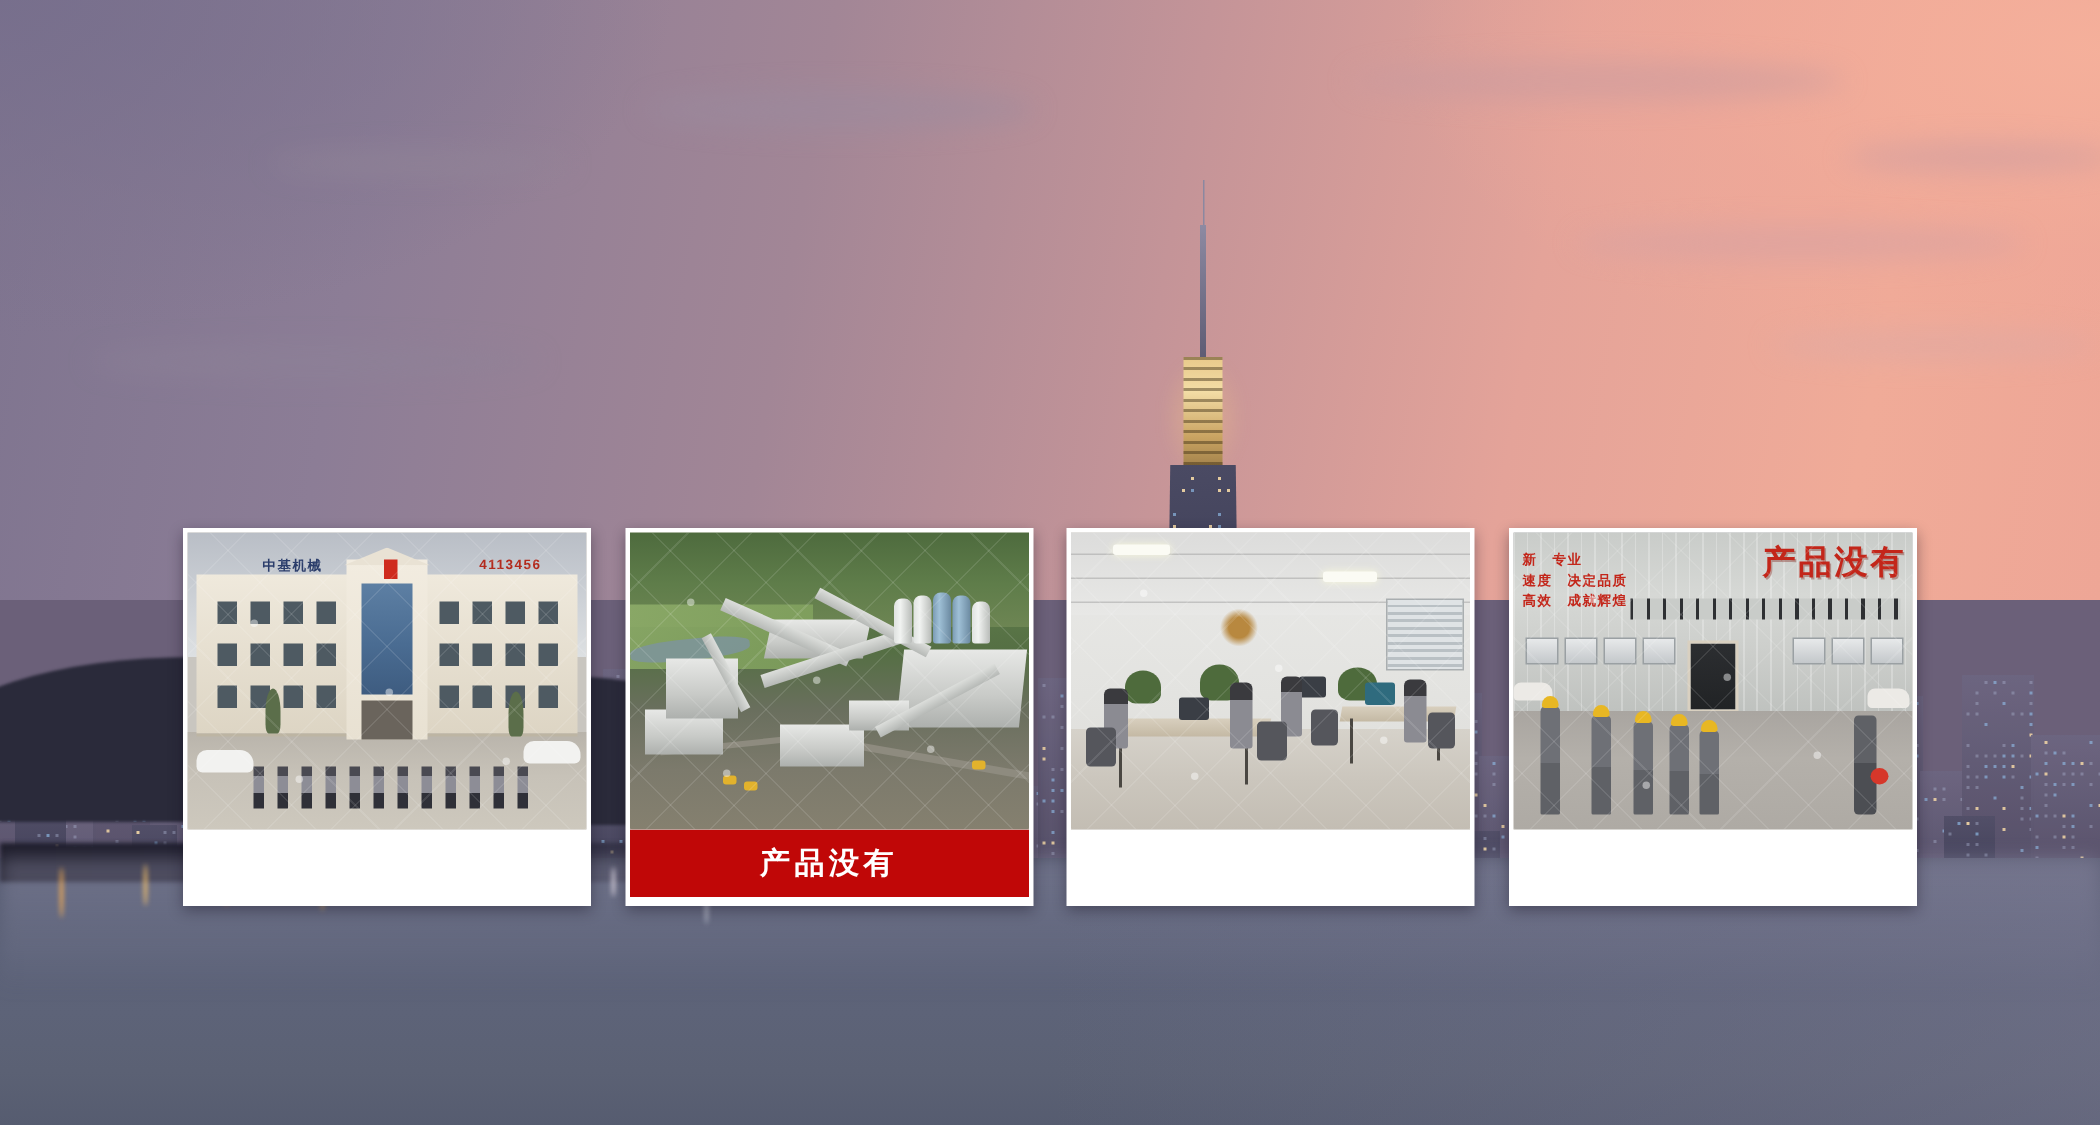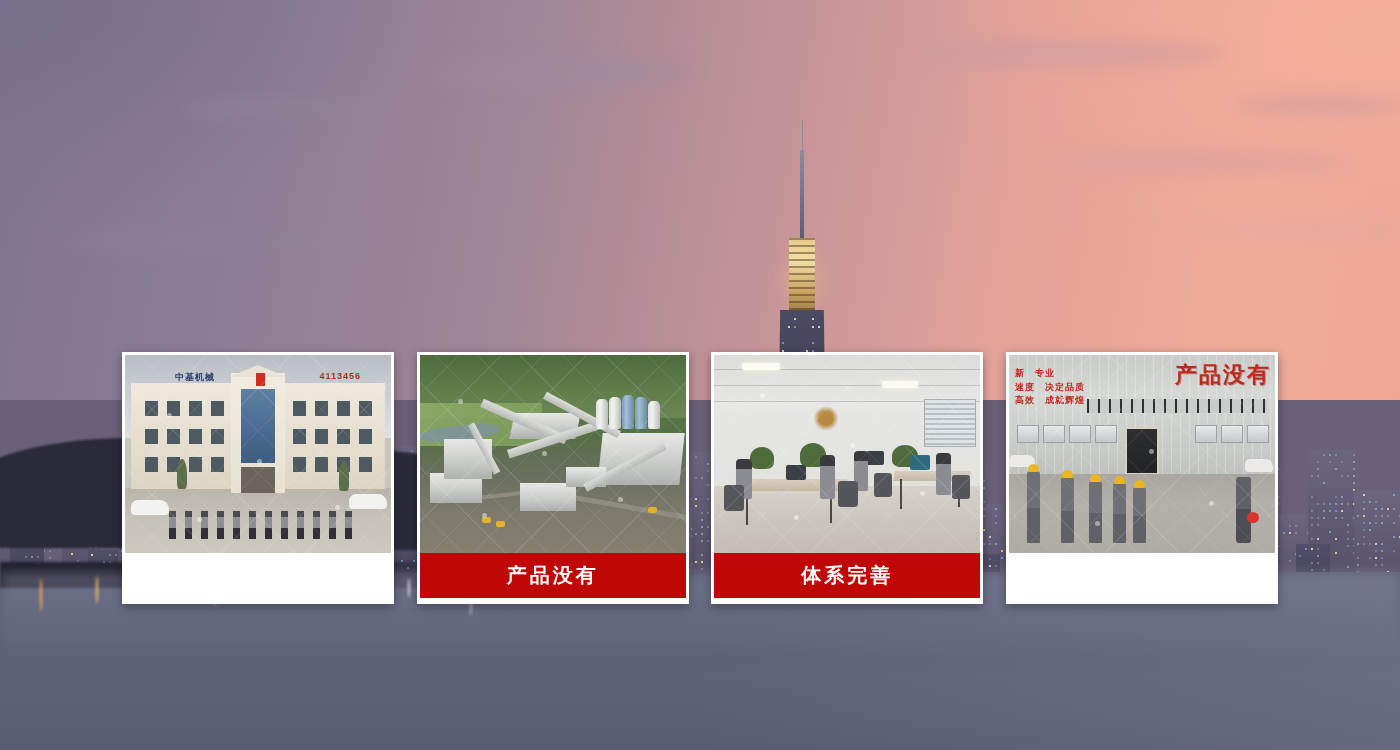--- a/index.html
+++ b/index.html
@@ -3204,21 +3204,20 @@
         <div class="p3-chair" style="left:124px;top:126px;width:20px;height:26px;"></div>
         <div class="p3-chair" style="left:160px;top:118px;width:18px;height:24px;"></div>
         <div class="p3-chair" style="left:238px;top:120px;width:18px;height:24px;"></div>
         <div class="watermark">
           <div class="wm-dot" style="left:46px;top:38px;"></div>
           <div class="wm-dot" style="left:136px;top:88px;"></div>
           <div class="wm-dot" style="left:206px;top:136px;"></div>
           <div class="wm-dot" style="left:80px;top:160px;"></div>
         </div>
       </div>
-      <div class="card-cap">体系完善</div>
     </div>
 
     <div class="card">
       <div class="card-photo">
         <div class="p4-sky"></div>
         <div class="p4-wall"></div>
         <div class="p4-slogan">产品没有</div>
         <div class="p4-slogan2">新　专业<br>速度　决定品质<br>高效　成就辉煌</div>
         <div class="p4-bars"></div>
         <div class="p4-win" style="left:8px;top:70px;width:22px;height:18px;"></div>

